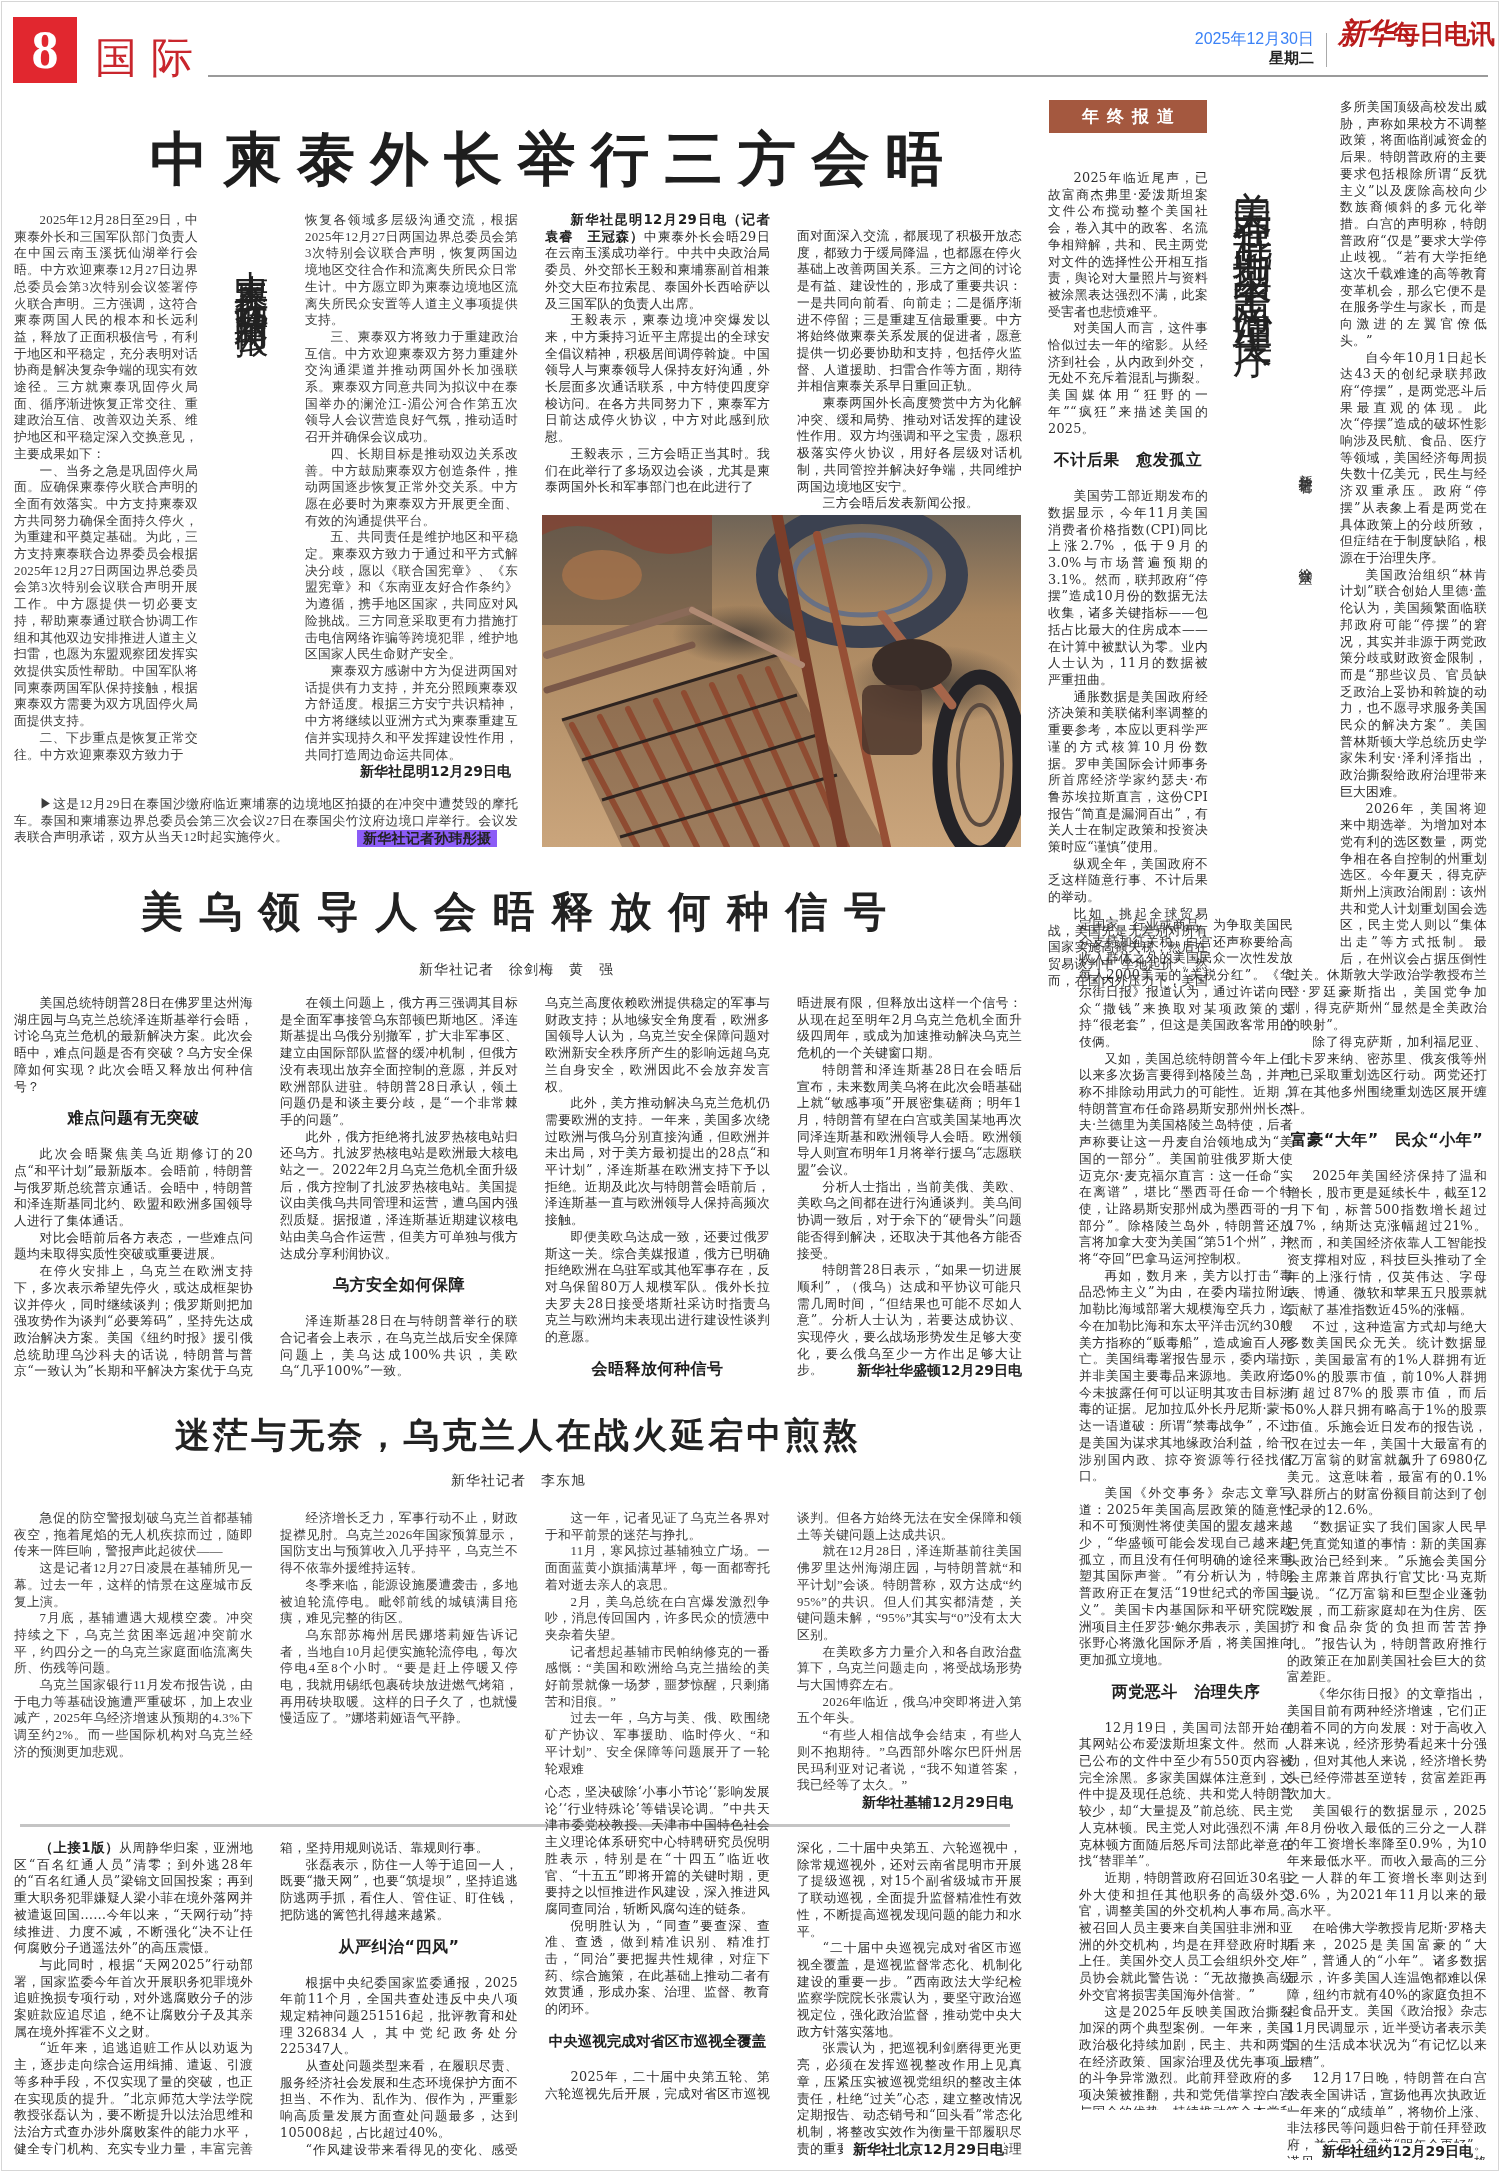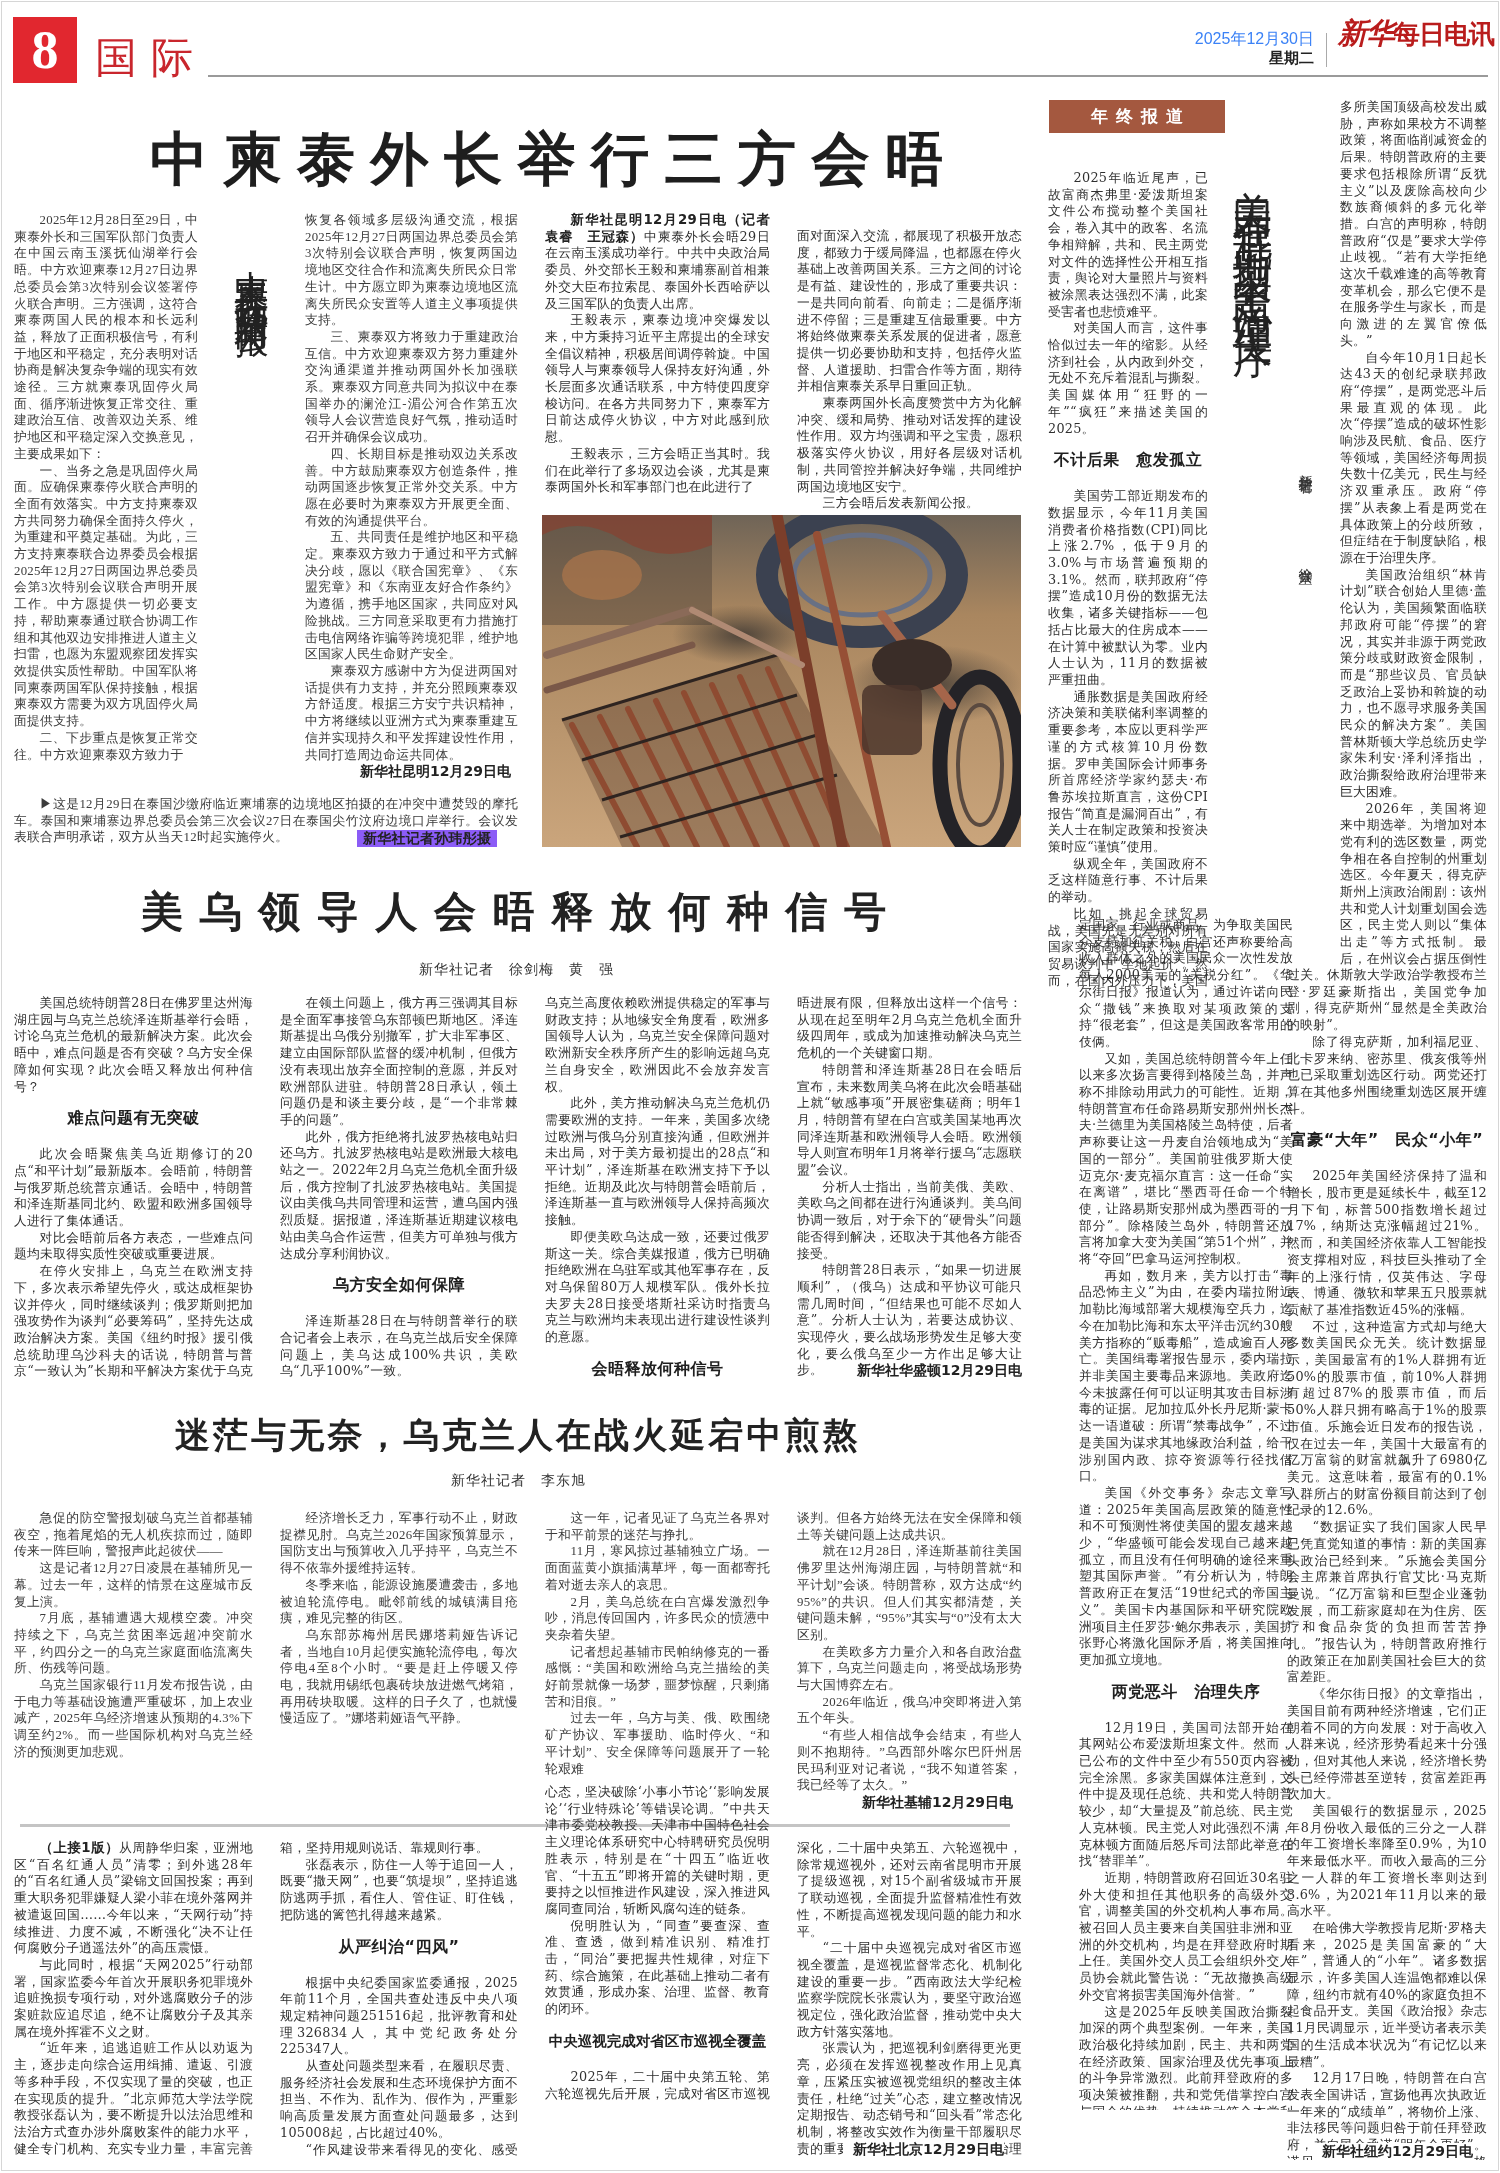--- a/index.html
+++ b/index.html
@@ -20,21 +20,21 @@
   .hdr-weekday { right: 186px; top: 49px; font: bold 15px/17px "Liberation Sans", sans-serif; color: #222; white-space: nowrap; }
   .hdr-vline { left: 1326px; top: 33px; width: 1px; height: 34px; background: #aaaaaa; }
   .masthead { left: 1338px; top: 14px; width: 152px; font: bold 26px/38px "DejaVu Serif", serif; color: #b91c1c; white-space: nowrap; letter-spacing: -1px; }
   .mh-script { font-style: italic; font-size: 29px; }
 
   
   .hl-main { left: 150px; top: 129px; font: 900 58px/60px "DejaVu Serif", serif; letter-spacing: 15.5px; color: #1e1e1e; white-space: nowrap; }
   .hl-2 { left: 141px; top: 889px; font: bold 42px/46px "DejaVu Serif", serif; letter-spacing: 16.6px; color: #222; white-space: nowrap; }
   .hl-3 { left: 175px; top: 1415px; font: bold 35px/40px "DejaVu Serif", serif; letter-spacing: 3.1px; color: #222; white-space: nowrap; }
   .byline { font: 14px/16px "DejaVu Serif", serif; color: #333; letter-spacing: 1px; white-space: nowrap; }
-  .badge { left: 1049px; top: 100px; width: 176px; height: 33px; background: #a4583f; color: #fff;
+  .badge { left: 1049px; top: 100px; width: 158px; height: 33px; background: #a4583f; color: #fff;
     font: bold 17px/33px "DejaVu Sans", sans-serif; letter-spacing: 8px; text-align: center; padding-left: 8px; }
   .vtitle { writing-mode: vertical-rl; text-orientation: upright; white-space: nowrap; color: #222; }
   .gb-title { left: 232px; top: 244px; font: 34px/40px "DejaVu Serif", serif; letter-spacing: 4.5px; }
   .us-title { left: 1232px; top: 158px; font: 40px/42px "DejaVu Serif", serif; letter-spacing: 10.5px; }
   .us-author { left: 1298px; font: 14px/16px "DejaVu Serif", serif; letter-spacing: 1.4px; color: #333; }
 
   
   .col { position: absolute; overflow: hidden; font-size: 12.8px; line-height: 16.7px; letter-spacing: 0.25px;
     text-align: justify; color: #2f2f2f; font-family: "DejaVu Serif", serif; }
   .col p { margin: 0; text-indent: 2em; }

